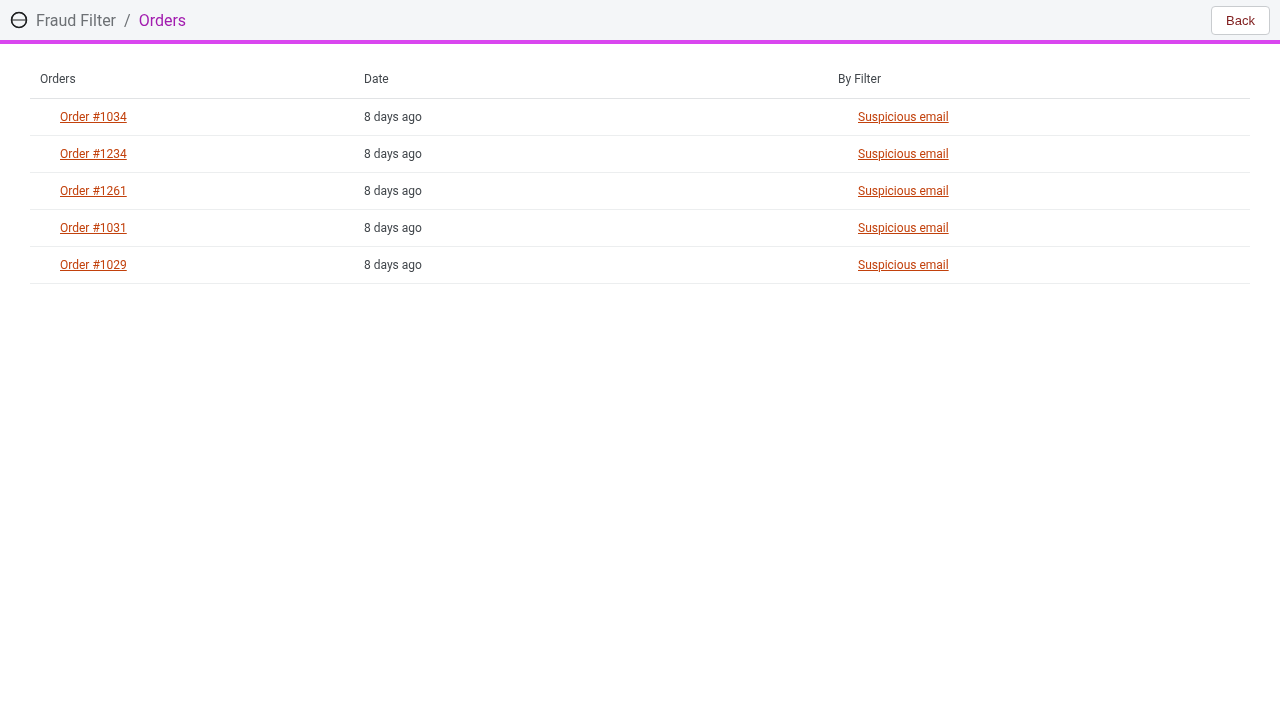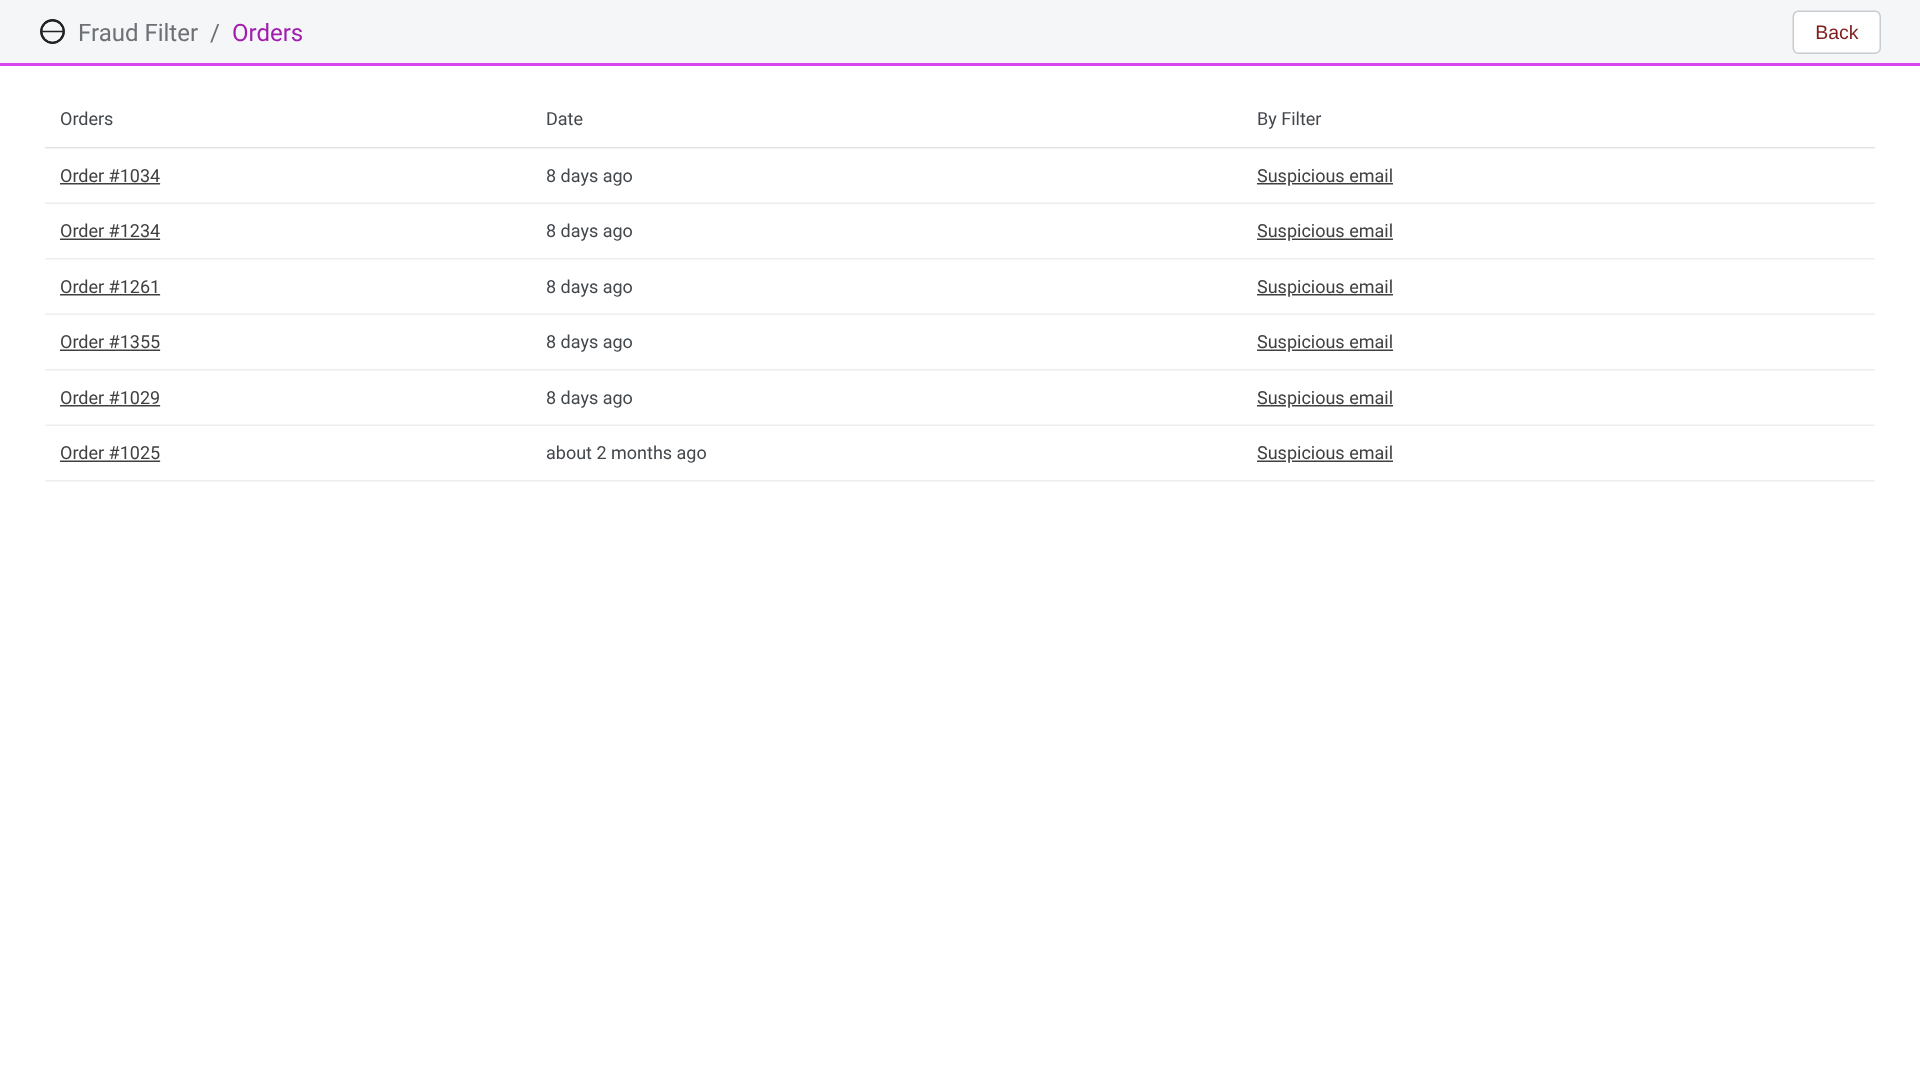--- a/index.html
+++ b/index.html
@@ -1,24 +1,24 @@
 <!DOCTYPE html>
 <html><head>
 <meta charset="utf-8">
 <style>
   * { box-sizing: border-box; margin: 0; padding: 0; }
   html, body { width: 1280px; height: 720px; font-family: -apple-system, BlinkMacSystemFont, "Segoe UI", Roboto, Helvetica, Arial, sans-serif; background: #fff; }
   .header {
     height: 44px;
     background: #f4f6f8;
-    border-bottom: 2px solid #d946ef;
+    border-bottom: 4px solid #d946ef;
     display: flex;
     align-items: center;
     justify-content: space-between;
-    padding: 0 26px;
+    padding: 0 10px;
   }
   .breadcrumb {
     display: flex;
     align-items: center;
     gap: 8px;
     font-size: 16px;
     color: #42474c;
   }
   .breadcrumb .app-icon {
     width: 18px; height: 18px; display:inline-flex; align-items:center; justify-content:center;
@@ -56,23 +56,24 @@
     border-bottom: 1px solid #e1e3e5;
   }
   tbody td {
     font-size: 12px;
     color: #42474c;
     padding: 11px 10px 11px 10px;
     border-bottom: 1px solid #eceeef;
     vertical-align: middle;
   }
   a.link {
-    color: #404040;
+    color: #c2410c;
     text-decoration: underline;
     cursor: pointer;
+    margin-left: 20px;
   }
 </style>
 </head>
 <body>
 
 <div class="header">
   <div class="breadcrumb">
     <span class="app-icon">
       <svg viewBox="0 0 24 24" fill="none" stroke="#202223" stroke-width="2">
         <circle cx="12" cy="12" r="10"></circle>
@@ -110,29 +111,24 @@
           <td><a class="link">Order #1234</a></td>
           <td>8 days ago</td>
           <td><a class="link">Suspicious email</a></td>
         </tr>
         <tr>
           <td><a class="link">Order #1261</a></td>
           <td>8 days ago</td>
           <td><a class="link">Suspicious email</a></td>
         </tr>
         <tr>
-          <td><a class="link">Order #1355</a></td>
+          <td><a class="link">Order #1031</a></td>
           <td>8 days ago</td>
           <td><a class="link">Suspicious email</a></td>
         </tr>
         <tr>
           <td><a class="link">Order #1029</a></td>
           <td>8 days ago</td>
           <td><a class="link">Suspicious email</a></td>
         </tr>
-        <tr>
-          <td><a class="link">Order #1025</a></td>
-          <td>about 2 months ago</td>
-          <td><a class="link">Suspicious email</a></td>
-        </tr>
       </tbody>
   </table>
 </div>
 
 </body></html>

